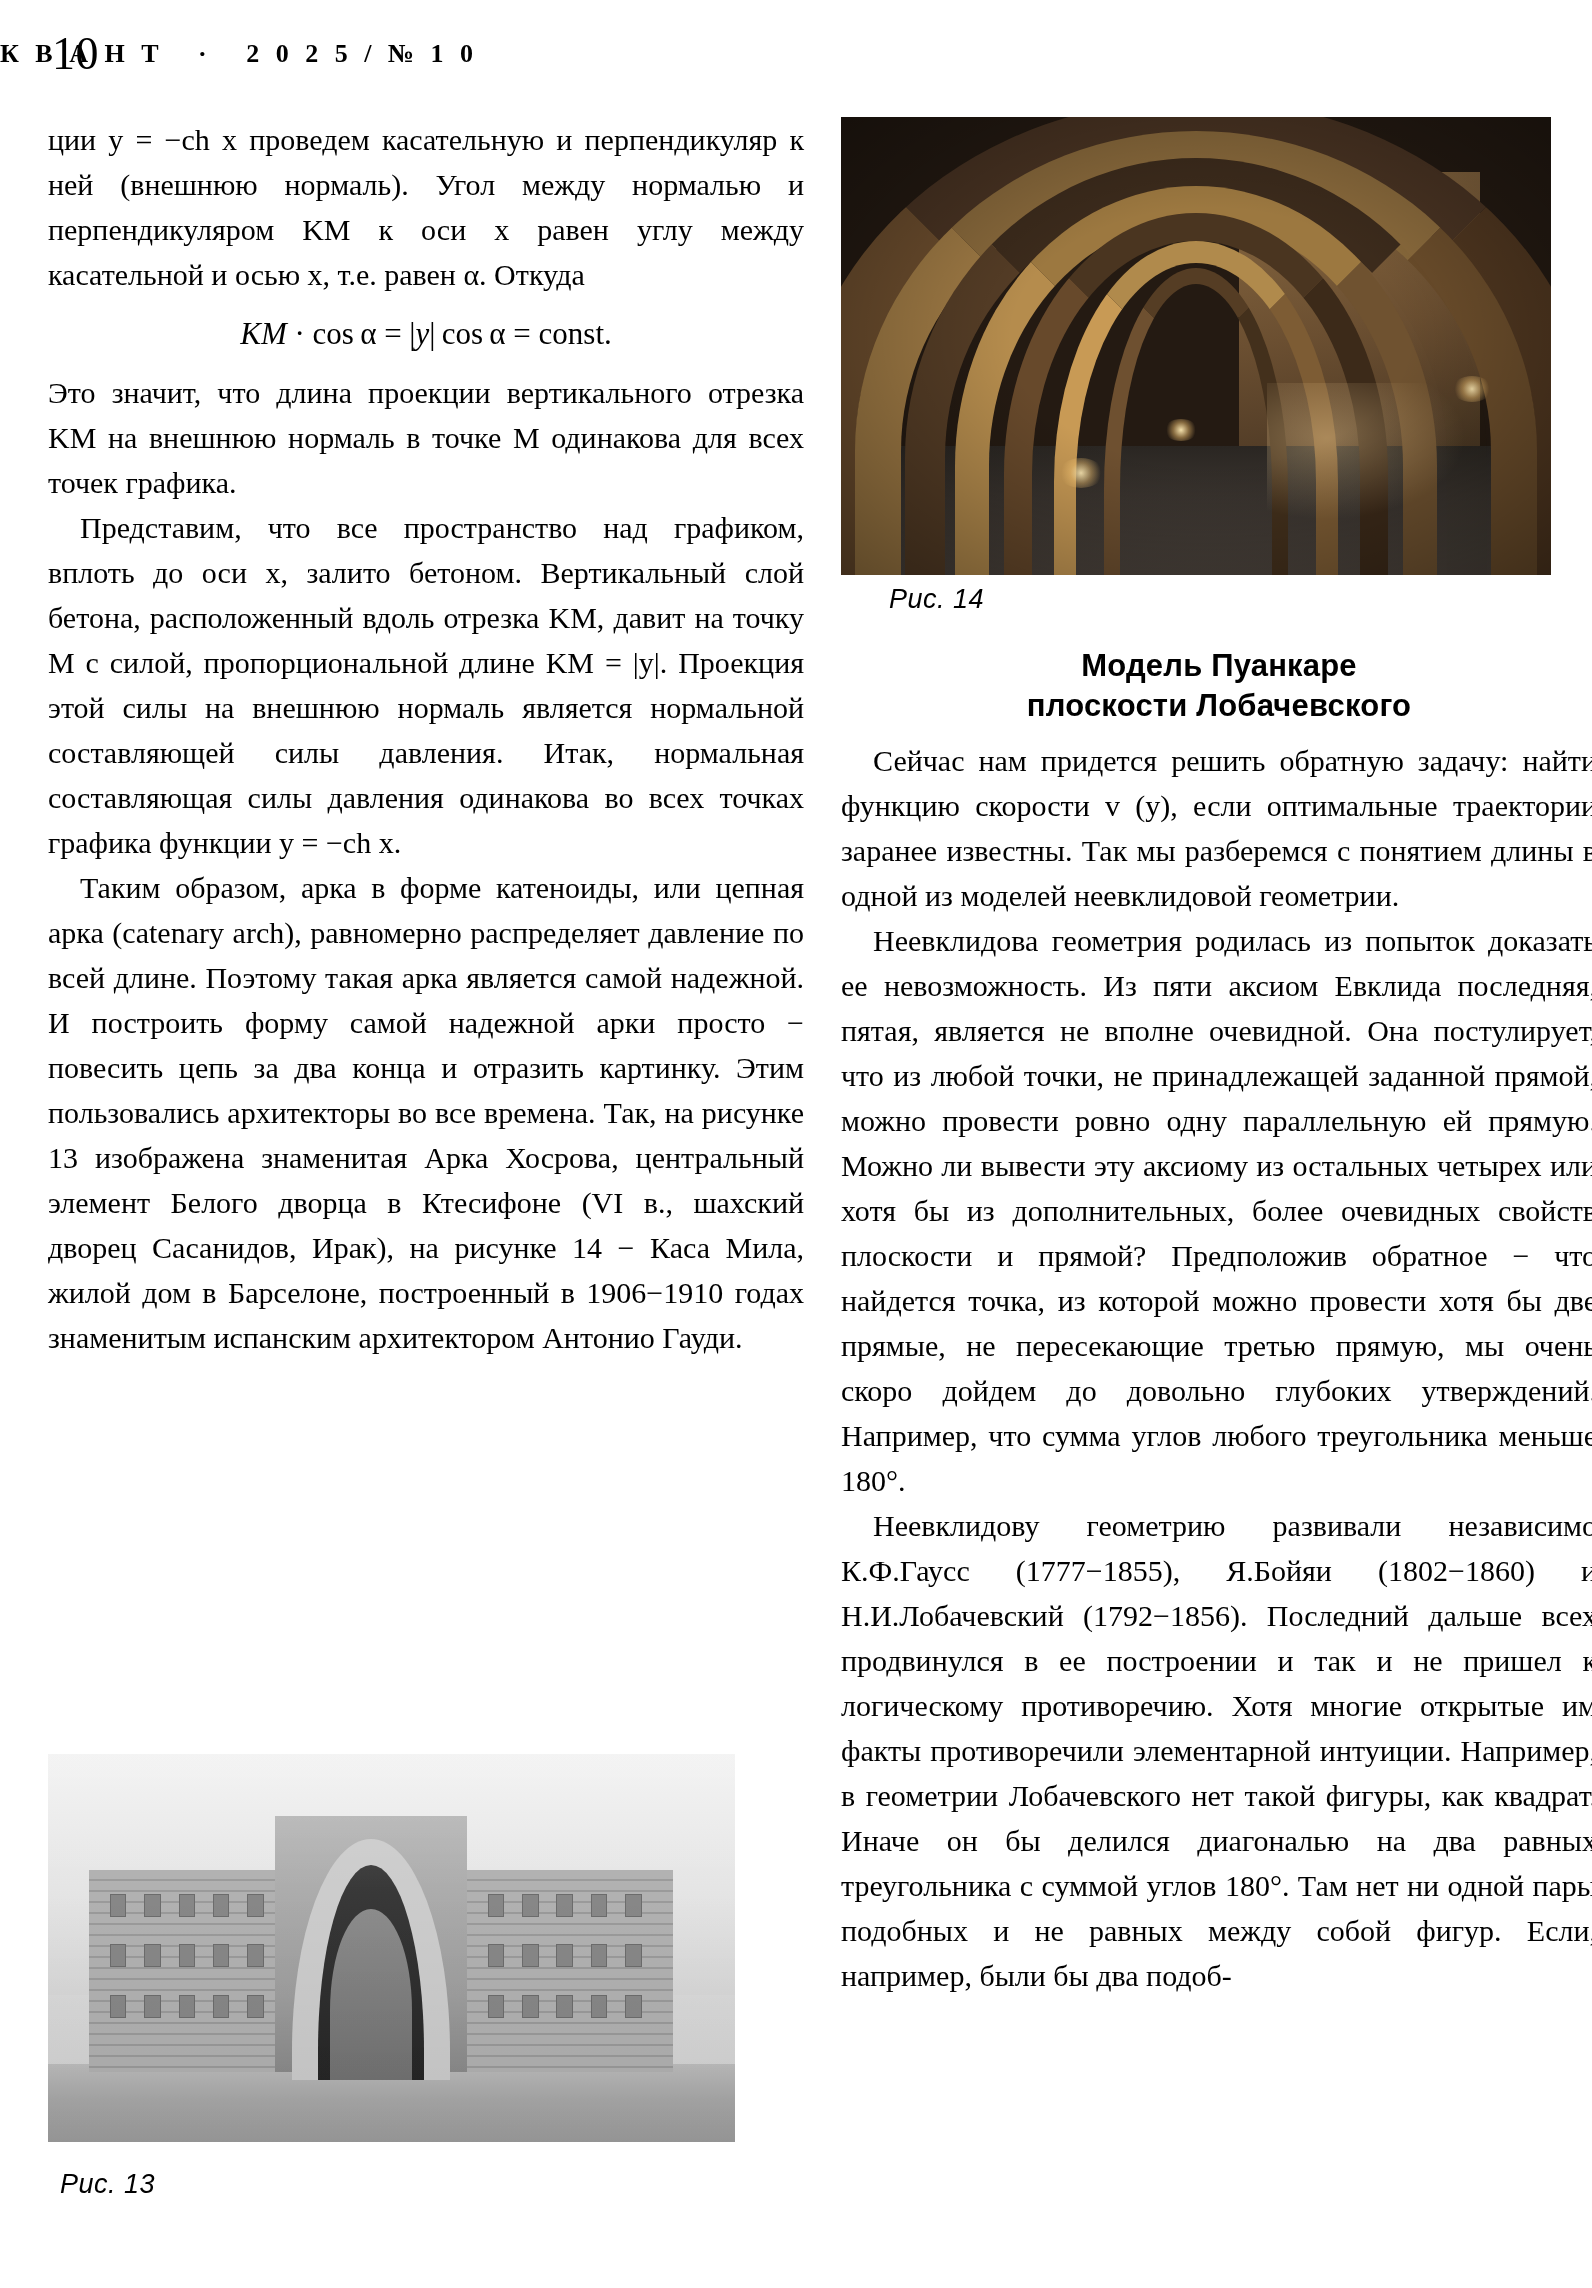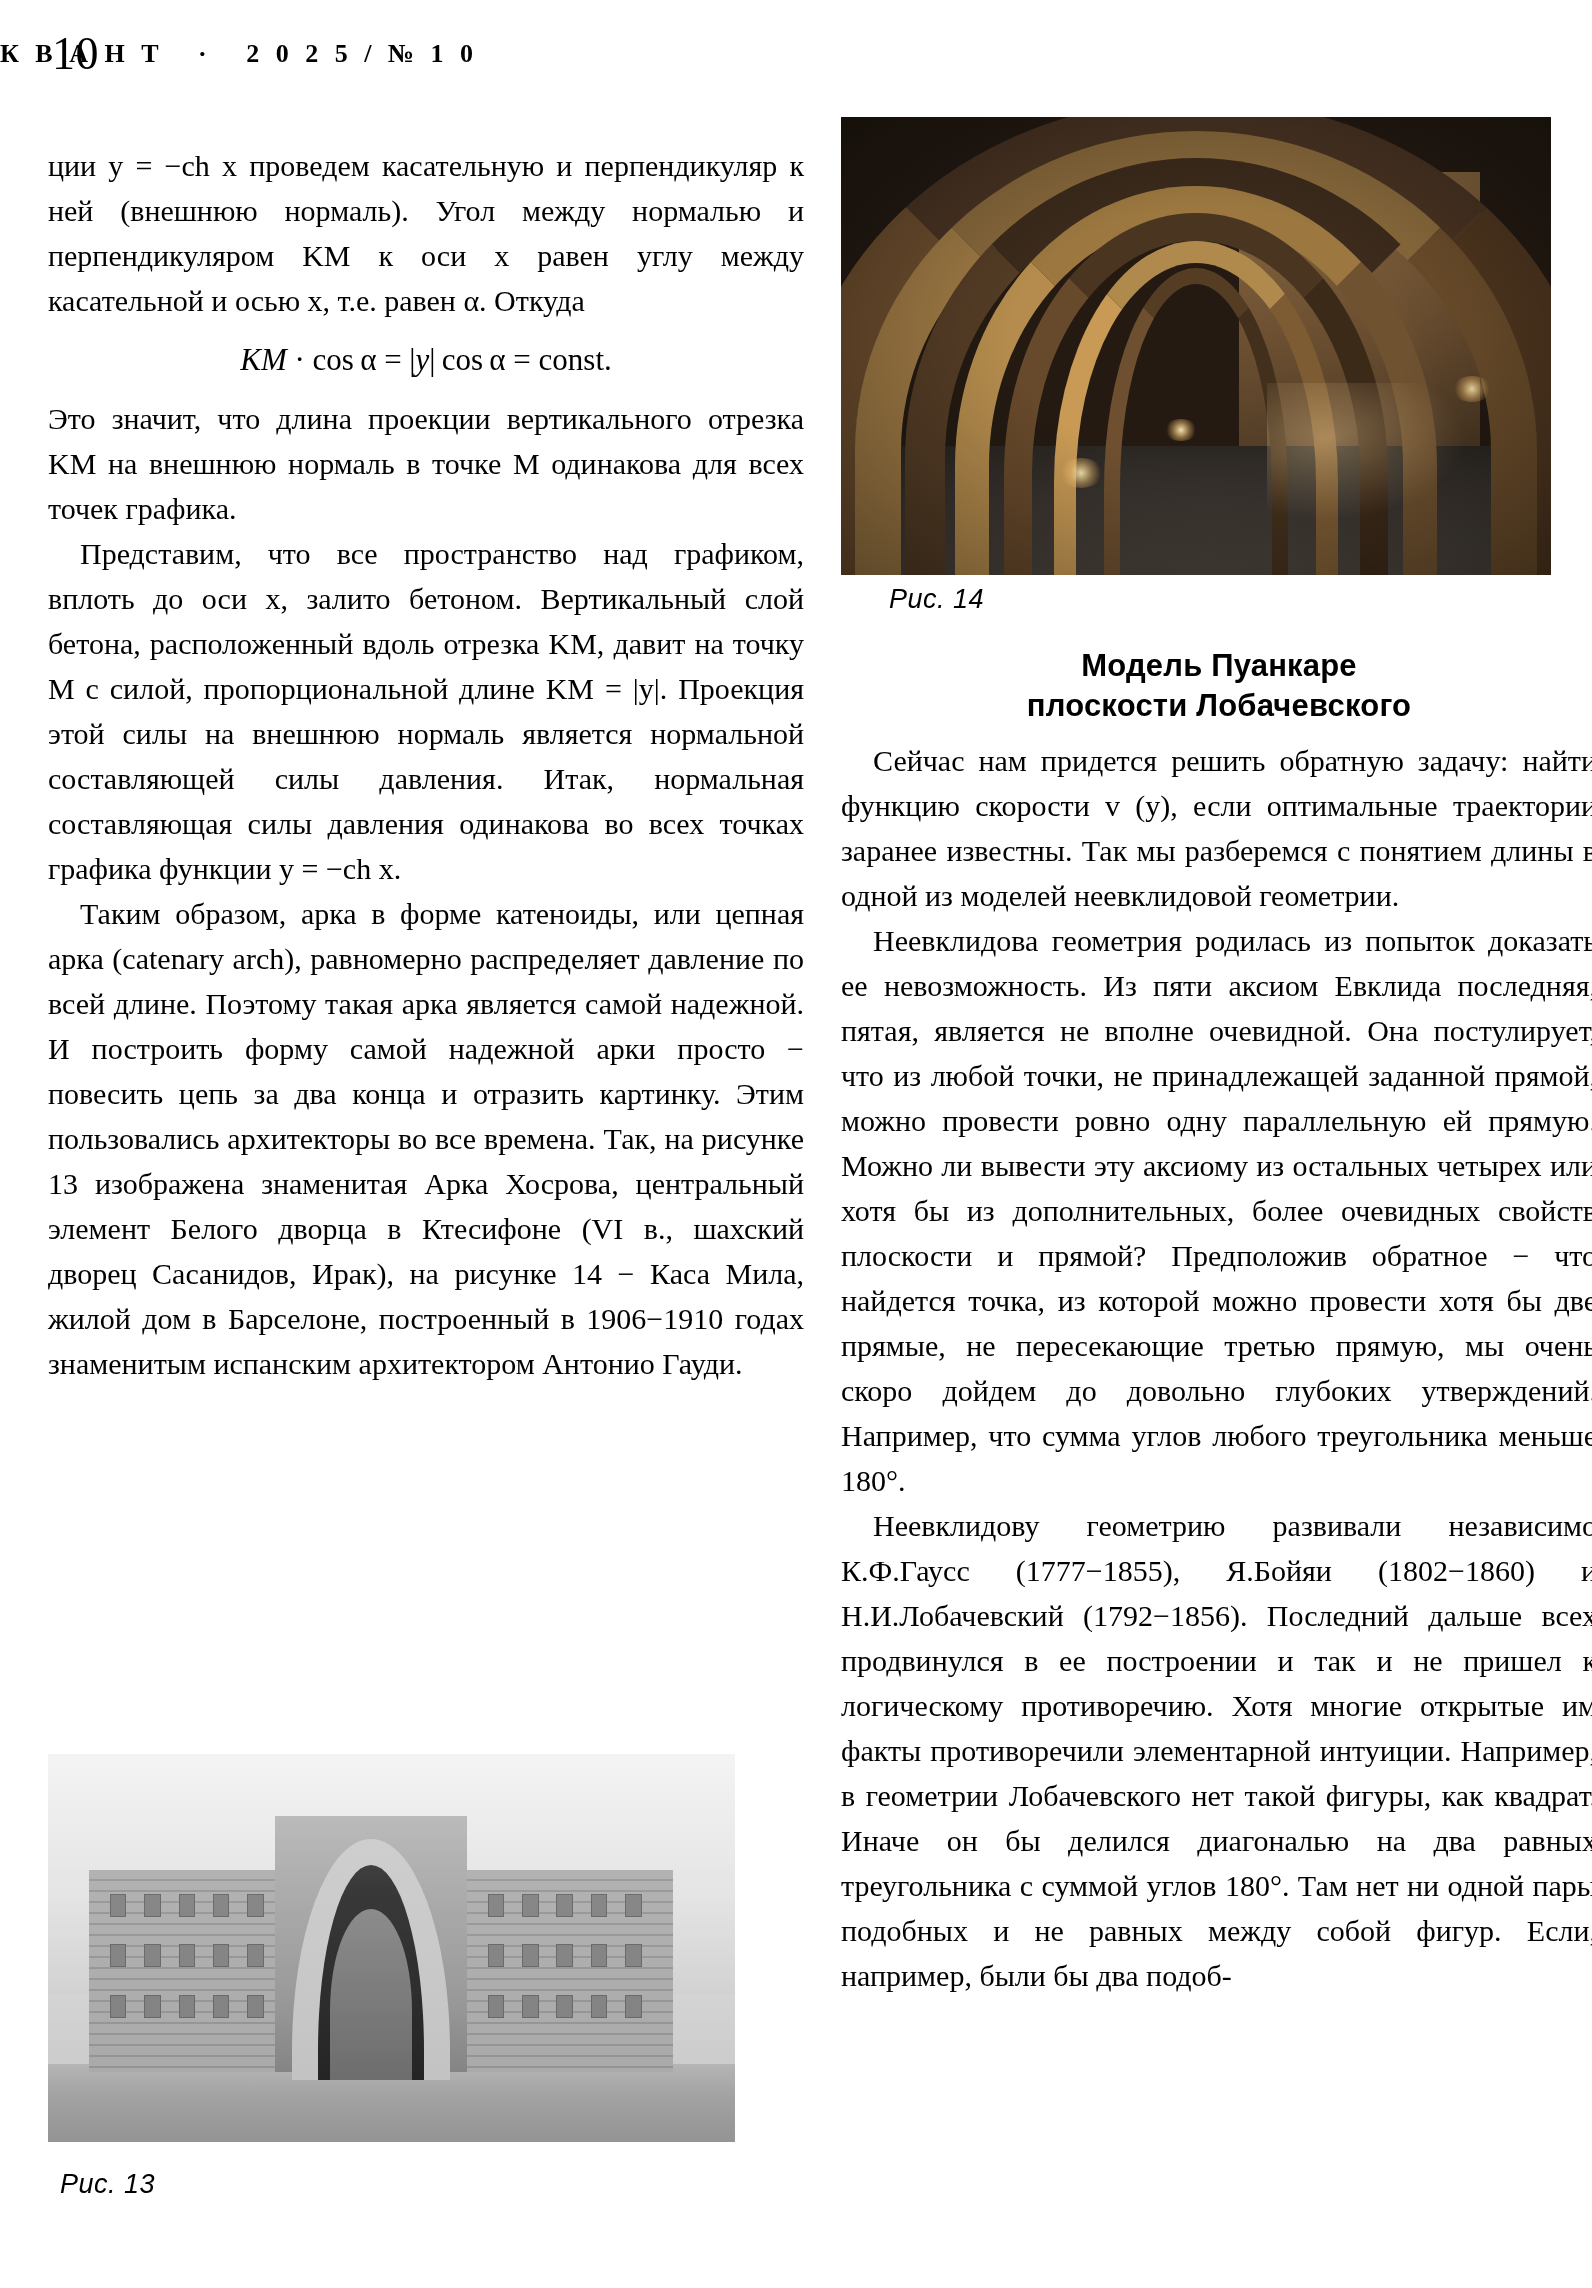--- a/index.html
+++ b/index.html
@@ -45,21 +45,21 @@
   
   .col {
     position: absolute;
     top: 117px;
     width: 756px;
     font-size: 30px;
     line-height: 45px;
     text-align: justify;
     text-justify: inter-word;
   }
-  .col-left  { left: 48px; margin-top: 26px; }
+  .col-left  { left: 48px; }
   .col-right { left: 841px; }
 
   .para {
     margin: 0;
     text-indent: 0;
     hyphens: manual;
   }
   .para.indent { text-indent: 32px; }
 
   .formula {

